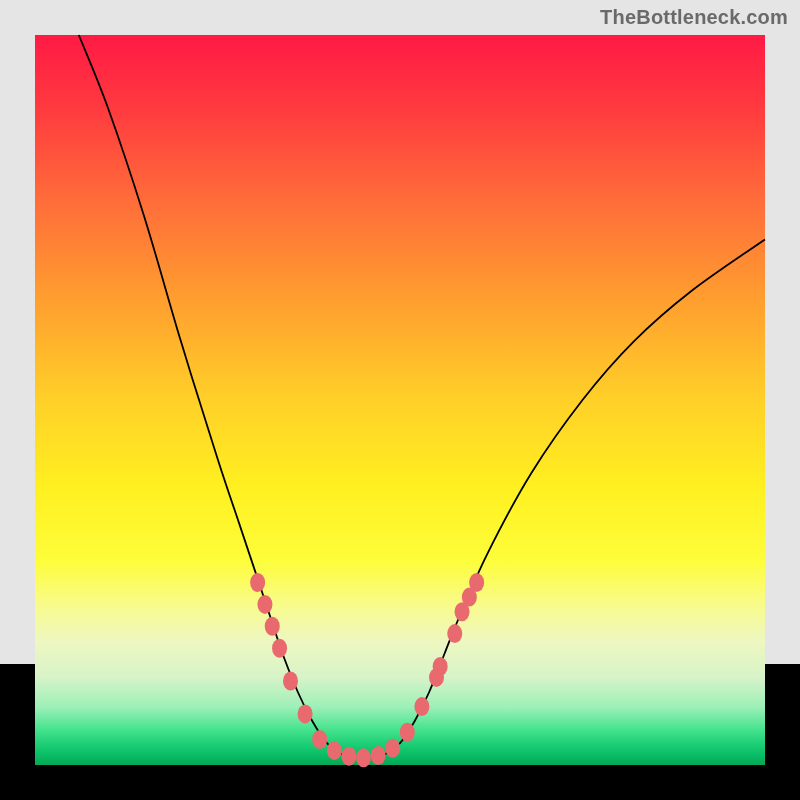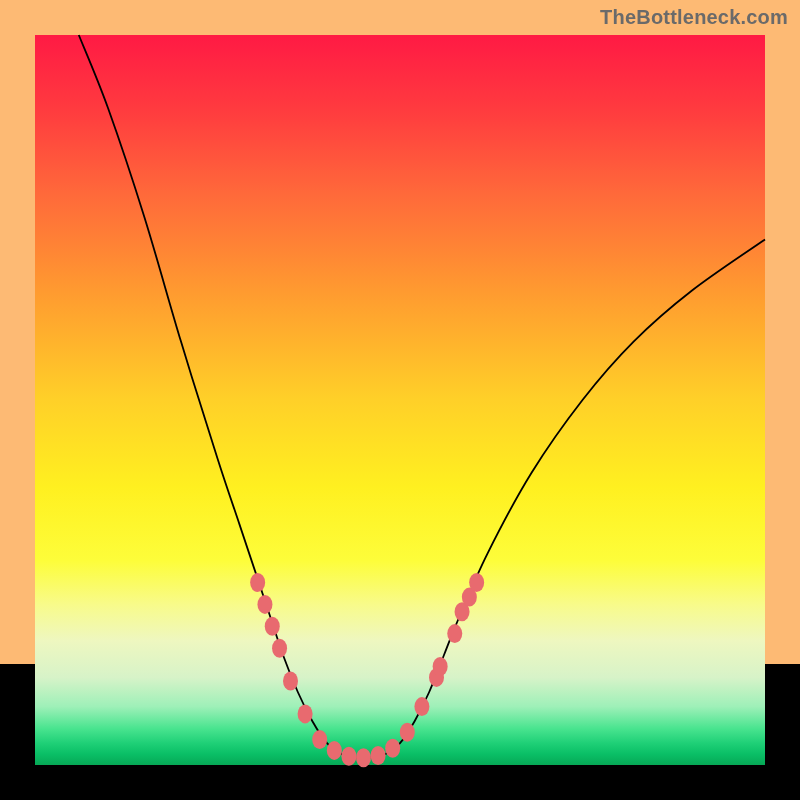--- a/index.html
+++ b/index.html
@@ -9,21 +9,21 @@
     height: 800px;
     background: #000;
     overflow: hidden;
   }
   .frame {
     position: absolute;
     left: 0;
     top: 0;
     width: 800px;
     height: 664px;
-    background: #fdba74;
+    background: #e5e5e5;
   }
   .plot-area {
     position: absolute;
     left: 35px;
     top: 35px;
     width: 730px;
     height: 730px;
     background: linear-gradient(to bottom,
       #ff1a44 0%,
       #ff3a3f 10%,

